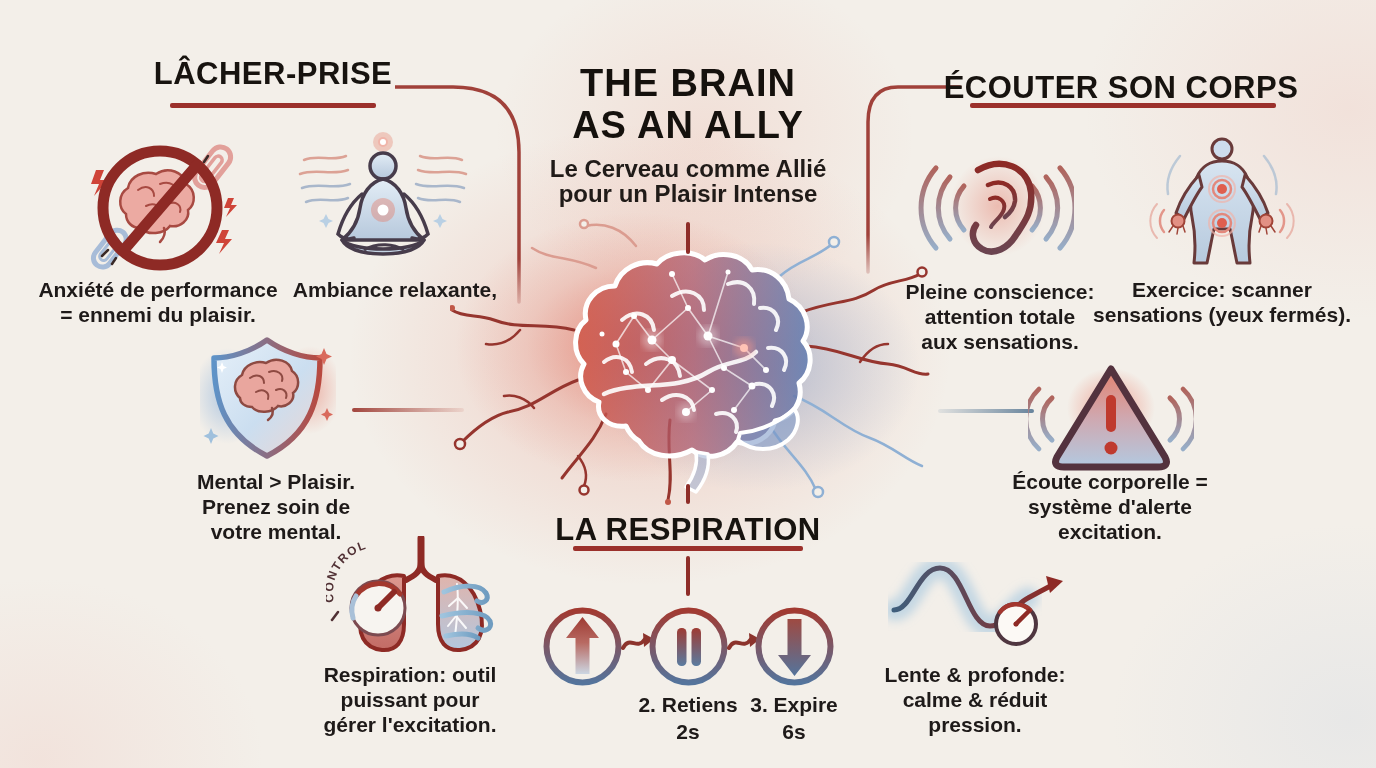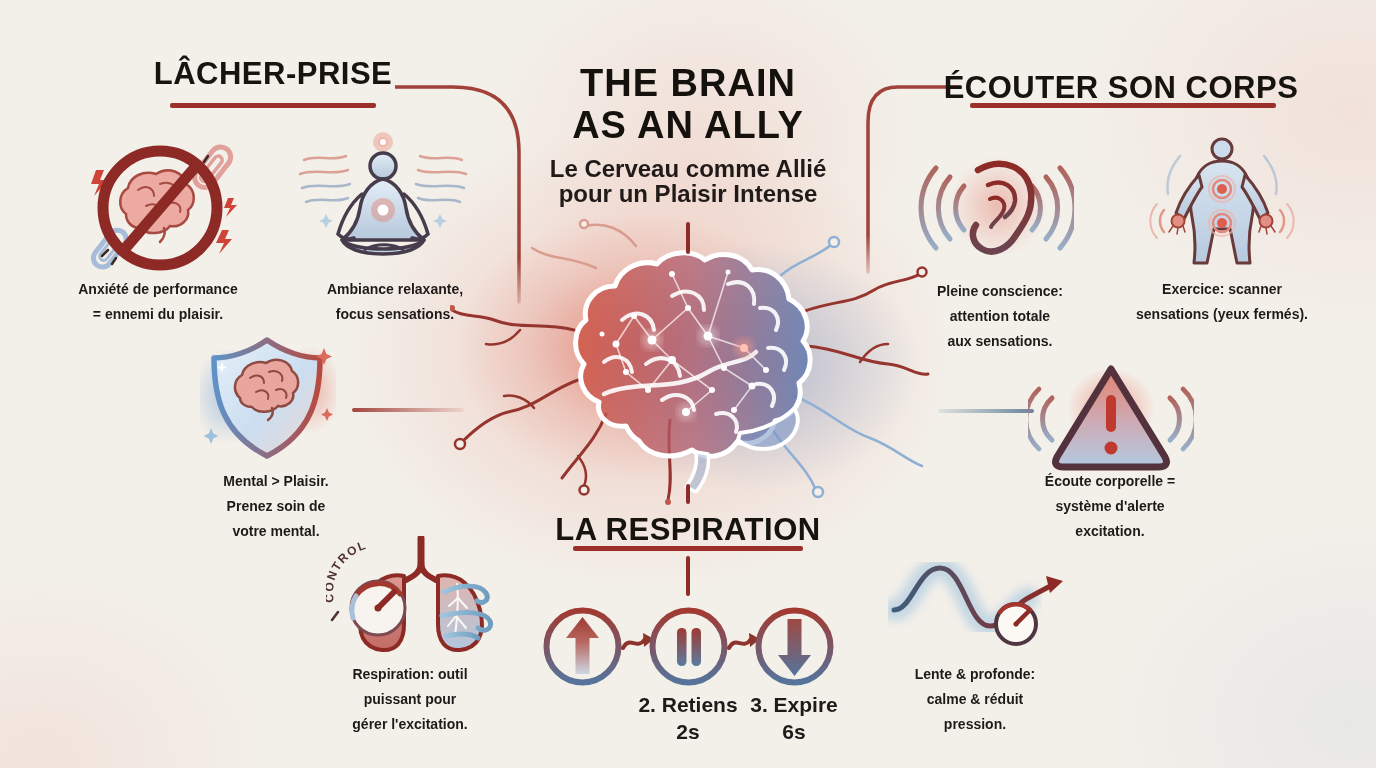--- a/index.html
+++ b/index.html
@@ -24,21 +24,21 @@
     font-weight:700;font-size:38px;line-height:42px;letter-spacing:1px;color:#15110d;white-space:nowrap;
   }
   .main-title span{display:block;}
   .main-subtitle{
     position:absolute;transform:translateX(-50%);text-align:center;
     font-weight:700;font-size:24px;line-height:25px;color:#201b18;white-space:nowrap;
   }
   .main-subtitle span{display:block;}
   .caption{
     position:absolute;transform:translateX(-50%);text-align:center;
-    font-weight:700;font-size:14px;line-height:25px;color:#1e1a19;white-space:nowrap;
+    font-weight:700;font-size:21px;line-height:25px;color:#1e1a19;white-space:nowrap;
   }
   .caption span{display:block;}
   .step-label{
     position:absolute;transform:translateX(-50%);text-align:center;
     font-weight:700;font-size:21px;line-height:27px;color:#1e1a19;white-space:nowrap;
   }
   .step-label span{display:block;}
   .vline{position:absolute;width:4px;background:#8e2d28;border-radius:2px;}
   .hline-shield{position:absolute;height:4px;border-radius:2px;
     background:linear-gradient(to right, rgba(158,61,53,.95), rgba(205,125,112,.15));}
@@ -559,21 +559,20 @@
       <polygon points="42.5,72 26,51 35.5,51 35.5,15 49.5,15 49.5,51 59,51" fill="url(#exG)"></polygon>
     </svg>
   </div>
 
   <div class="caption" style="left:158px;top:277px;">
     <span>Anxiété de performance</span>
     <span>= ennemi du plaisir.</span>
   </div>
   <div class="caption" style="left:395px;top:277px;">
     <span>Ambiance relaxante,</span>
-    <span>focus sensations.</span>
   </div>
   <div class="caption" style="left:276px;top:469px;">
     <span>Mental &gt; Plaisir.</span>
     <span>Prenez soin de</span>
     <span>votre mental.</span>
   </div>
   <div class="caption" style="left:410px;top:662px;">
     <span>Respiration: outil</span>
     <span>puissant pour</span>
     <span>gérer l'excitation.</span>

